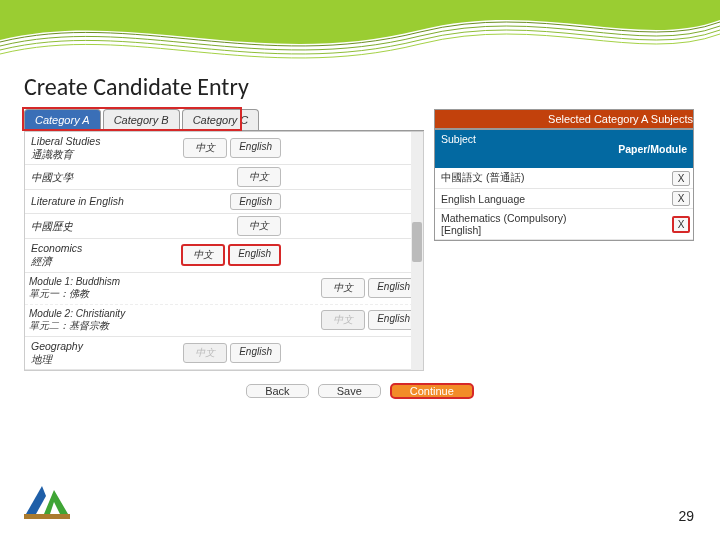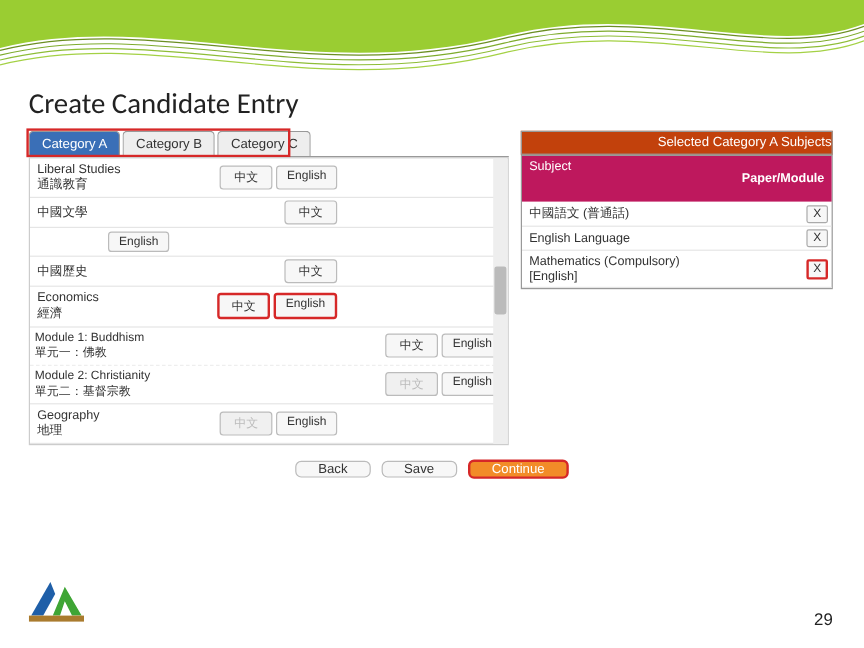--- a/index.html
+++ b/index.html
@@ -1,21 +1,21 @@
 <!DOCTYPE html>
 <html><head>
 <meta charset="utf-8">
 <style>
   * { box-sizing: border-box; margin: 0; padding: 0; }
   body { font-family: Arial, sans-serif; width: 720px; height: 540px; background: #fff; position: relative; font-size: 11px; color: #333; }
   .wave-header { width: 720px; height: 60px; position: relative; overflow: hidden; }
   .wave-header svg { width: 100%; height: 100%; display: block; }
   .page-title { font-size: 24px; font-weight: 400; color: #222; padding: 12px 24px 8px 24px; font-family: "Calibri", Arial, sans-serif; }
   .content { display: flex; gap: 10px; padding: 0 24px; }
-  .left-panel { width: 400px; }
+  .left-panel { width: 400px; font-style: italic; }
   .right-panel { width: 260px; }
 
   .tabs { display: flex; border-bottom: 1px solid #999; }
   .tab { border: 1px solid #999; border-bottom: none; background: #eee; padding: 4px 10px; font-size: 11px; cursor: pointer; border-radius: 4px 4px 0 0; margin-right: 2px; }
   .tab.active { background: #3a6fb7; color: #fff; }
   .tab-highlight { position: absolute; border: 2px solid #d62828; pointer-events: none; }
 
   .sub-list { border: 1px solid #ccc; height: 240px; overflow-y: auto; position: relative; }
   .sub-row { display: flex; align-items: center; border-bottom: 1px solid #e5e5e5; min-height: 24px; }
   .sub-name { flex: 0 0 140px; padding: 3px 6px; font-size: 10.5px; line-height: 1.25; }
@@ -25,21 +25,21 @@
   .module-label { flex: 1; padding: 3px 4px; font-size: 10px; }
   .lang-btns { flex: 0 0 120px; display: flex; gap: 3px; padding: 2px 4px; justify-content: flex-end; }
   .lang-btn { border: 1px solid #bbb; border-radius: 3px; background: #f7f7f7; font-size: 10px; padding: 2px 8px; cursor: pointer; min-width: 44px; text-align: center; }
   .lang-btn.disabled { color: #bbb; background: #f0f0f0; }
   .red-box { border: 2px solid #d62828 !important; }
   .scrollbar-stub { position: absolute; right: 0; top: 0; bottom: 0; width: 12px; background: #eee; }
   .scrollbar-thumb { position: absolute; right: 1px; top: 90px; width: 10px; height: 40px; background: #bbb; border-radius: 2px; }
 
   .right-header { background: #c2410c; color: #fff; text-align: right; font-size: 11px; padding: 3px 0; border: 1px solid #999; }
   .right-table { border: 1px solid #999; }
-  .right-cols { display: flex; background: #be185d; color: #fff; font-size: 10.5px; }
+  .right-cols { display: flex; background: #0369a1; color: #fff; font-size: 10.5px; }
   .right-cols div:first-child { flex: 1; padding: 3px 6px; }
   .right-cols div:last-child { flex: 0 0 80px; padding: 13px 6px; font-weight: bold; }
   .sel-row { display: flex; align-items: center; border-bottom: 1px solid #e5e5e5; }
   .sel-subject { flex: 1; padding: 3px 6px; font-size: 10.5px; }
   .sel-paper { flex: 0 0 60px; padding: 3px 4px; font-size: 10.5px; }
   .x-btn { flex: 0 0 18px; border: 1px solid #aaa; background: #f7f7f7; font-size: 10px; text-align: center; cursor: pointer; border-radius: 2px; margin: 2px 3px; padding: 1px 0; }
 
   .bottom-buttons { text-align: center; padding: 12px 0 0 0; }
   .btn { display: inline-block; border: 1px solid #bbb; border-radius: 5px; background: #f7f7f7; padding: 0 18px; font-size: 11px; margin: 0 3px; cursor: pointer; }
   .btn.continue { background: #f28c28; color: #fff; border: 2px solid #d62828; }
@@ -87,20 +87,21 @@
       </div>
 
       <div class="sub-row">
         <div class="sub-name">中國文學</div>
         <div class="lang-btns">
           <div class="lang-btn">中文</div>
         </div>
       </div>
 
       <div class="sub-row">
+        <div class="sub-name">Literature in English</div>
         <div class="lang-btns">
           <div class="lang-btn">English</div>
         </div>
       </div>
 
       <div class="sub-row">
         <div class="sub-name">中國歷史</div>
         <div class="lang-btns">
           <div class="lang-btn">中文</div>
         </div>

